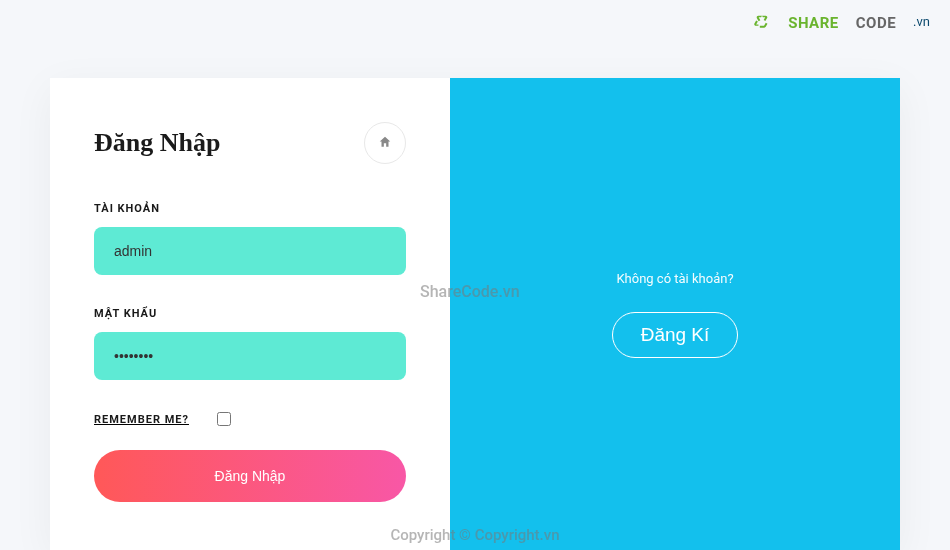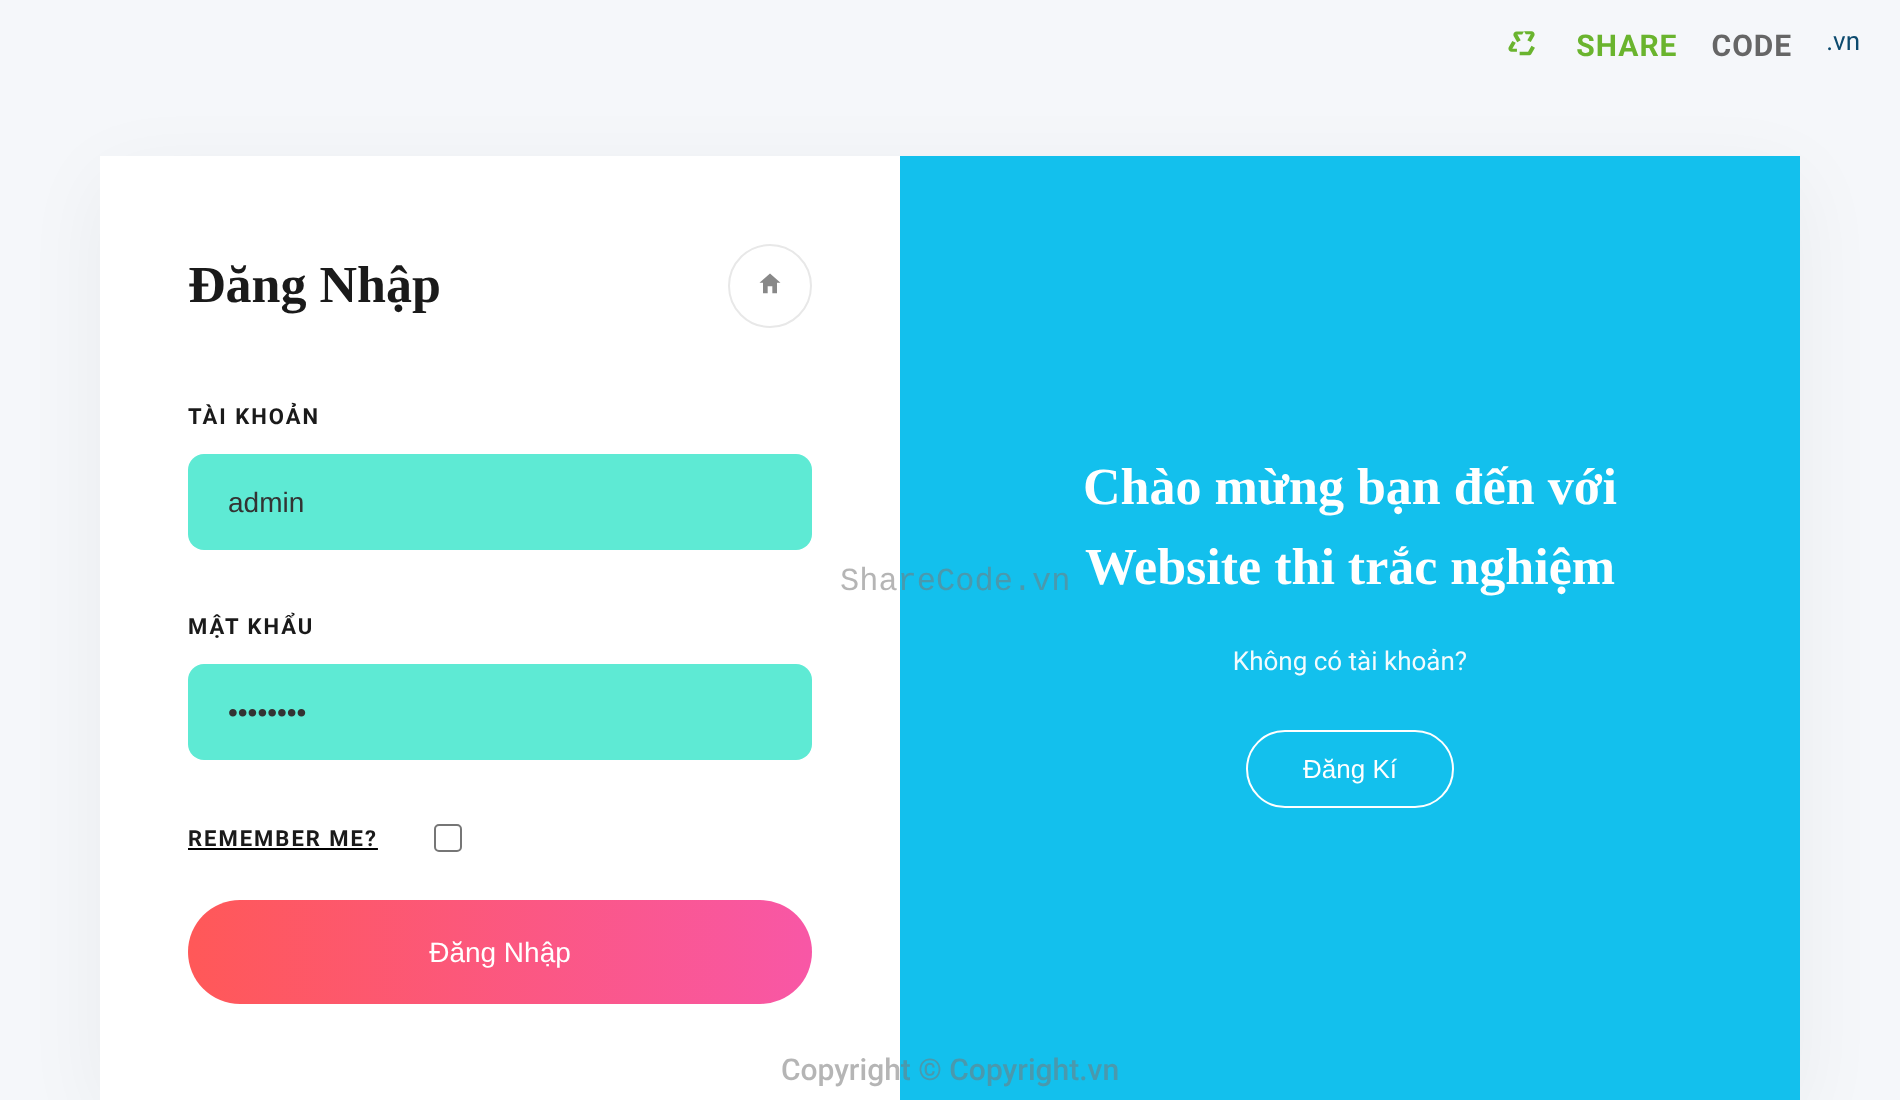--- a/index.html
+++ b/index.html
@@ -160,33 +160,32 @@
       font-size: 13px;
       margin-bottom: 26px;
       opacity: 0.95;
     }
     .register-btn {
       padding: 11px 28px;
       border: 1px solid #fff;
       border-radius: 24px;
       background: transparent;
       color: #fff;
-      font-size: 13px;
+      font-size: 19px;
       cursor: pointer;
     }
     .watermark-center {
       position: absolute;
       top: 282px;
       left: 420px;
       color: rgba(120,120,120,0.55);
       font-size: 16px;
       font-weight: 500;
       pointer-events: none;
       z-index: 10;
-      font-family: Liberation Mono, monospace;
     }
     .watermark-bottom {
       position: absolute;
       bottom: 6px;
       left: 50%;
       transform: translateX(-50%);
       color: rgba(120,120,120,0.55);
       font-size: 15px;
       font-weight: 500;
       pointer-events: none;
@@ -232,23 +231,19 @@
 
     <div class="remember-row">
       <span class="remember-label">REMEMBER ME?</span>
       <input type="checkbox" class="checkbox" style="">
     </div>
 
     <button class="submit-btn">Đăng Nhập</button>
   </div>
 
   <div class="right-panel">
-    <div class="welcome-title">
-      <div>Chào mừng bạn đến với</div>
-      <div>Website thi trắc nghiệm</div>
-    </div>
     <div class="welcome-sub">Không có tài khoản?</div>
     <button class="register-btn">Đăng Kí</button>
   </div>
 </div>
 
 <div class="watermark-center">ShareCode.vn</div>
 <div class="watermark-bottom">Copyright © Copyright.vn</div>
 
 </body></html>

